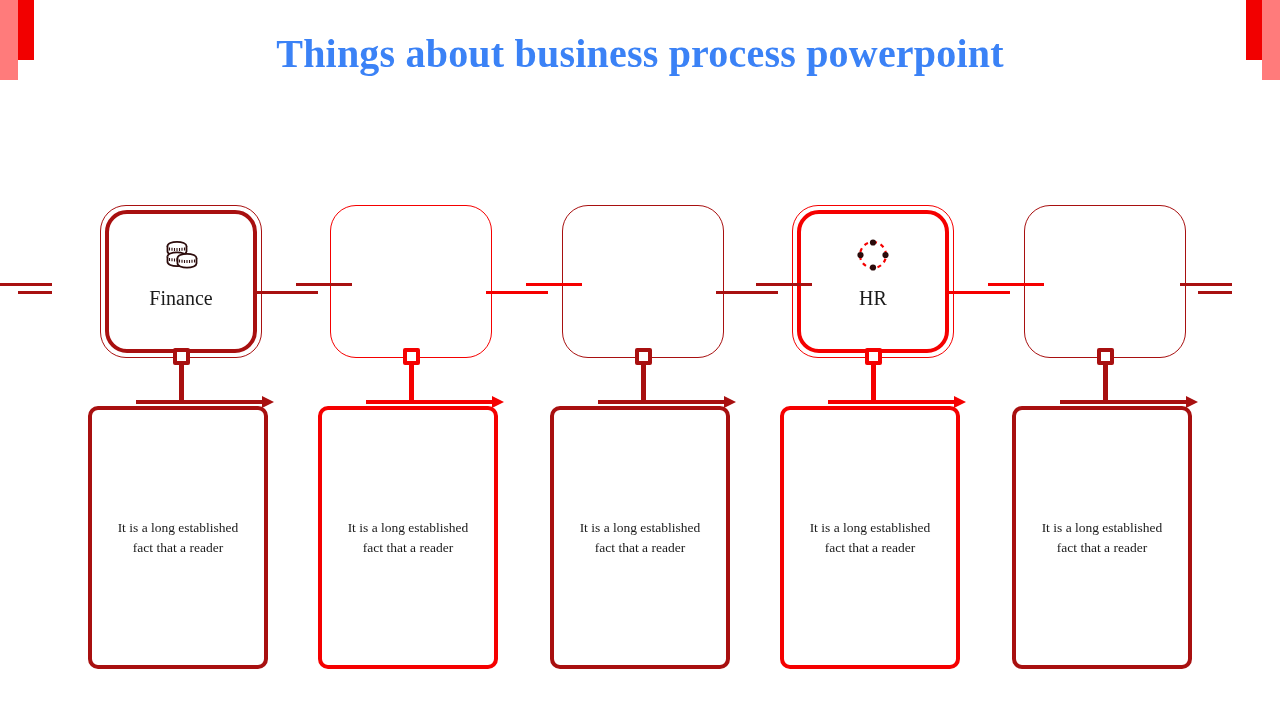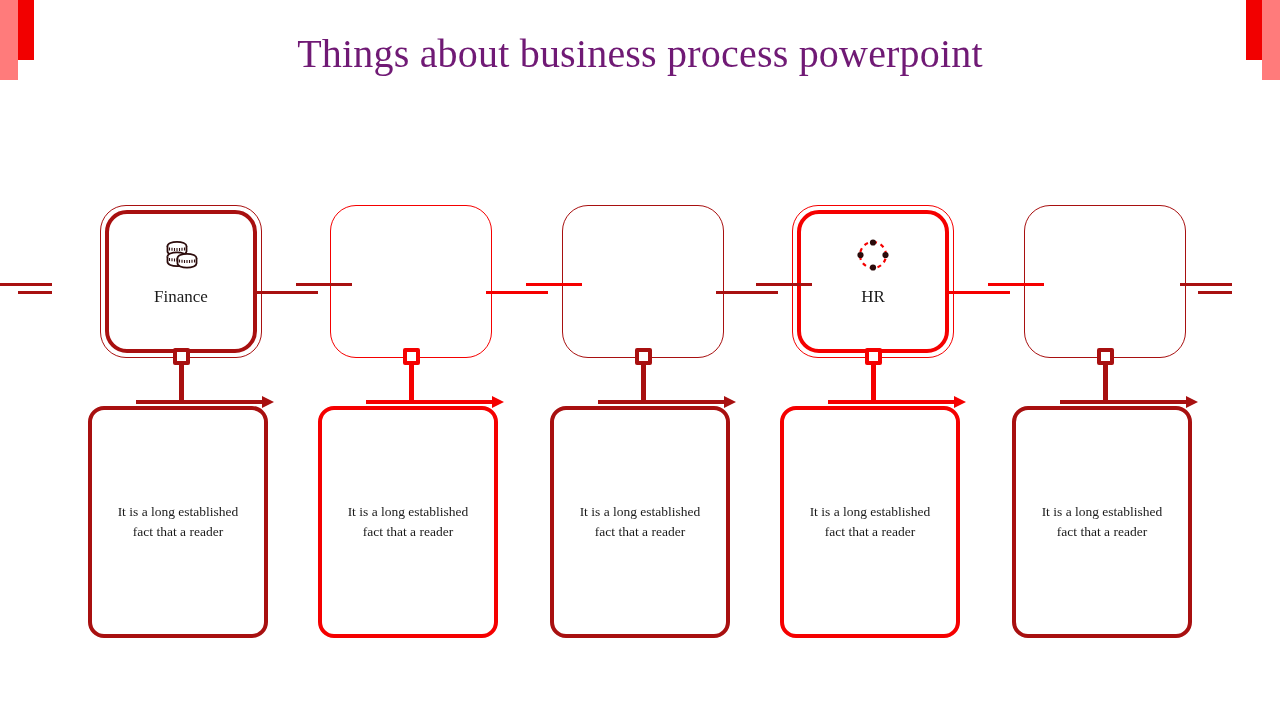--- a/index.html
+++ b/index.html
@@ -26,22 +26,22 @@
   .corner-tl-red  { left:18px; top:0; width:16px; height:60px; background:#f20000; }
   .corner-tr-red  { right:18px; top:0; width:16px; height:60px; background:#f20000; }
   .corner-tr-pink { right:0;   top:0; width:18px; height:80px; background:#ff7b7b; }
 
   
   .slide-title {
     position:absolute;
     left:0; right:0; top:30px;
     text-align:center;
     font-size:40px;
-    font-weight:400;
-    color:#701a75;
+    font-weight:700;
+    color:#3b82f6;
     font-family:"Liberation Serif", serif;
     letter-spacing:0.2px;
   }
 
   
   .columns {
     position:absolute;
     left:60px;
     top:198px;
     width:1160px;
@@ -87,21 +87,21 @@
     width:38px;
     height:38px;
     display:flex;
     align-items:center;
     justify-content:center;
     margin-bottom:14px;
   }
   .card-icon svg { display:block; }
 
   .card-label {
-    font-size:17px;
+    font-size:20px;
     color:#1a1a1a;
     font-family:"Liberation Serif", serif;
     text-align:center;
     line-height:1;
   }
 
   
   .node-square {
     position:absolute;
     left:85px;
@@ -149,23 +149,23 @@
     border-bottom:6px solid transparent;
     border-left:12px solid var(--accent);
   }
 
   
   .text-box {
     position:absolute;
     left:0;
     top:208px;
     width:180px;
-    height:232px;
+    height:263px;
     border:4px solid var(--accent);
-    border-radius:16px;
+    border-radius:10px;
     background:#ffffff;
     display:flex;
     align-items:center;
     justify-content:center;
     padding:0 14px;
   }
   .text-box p {
     font-size:13.5px;
     line-height:1.45;
     color:#1a1a1a;

